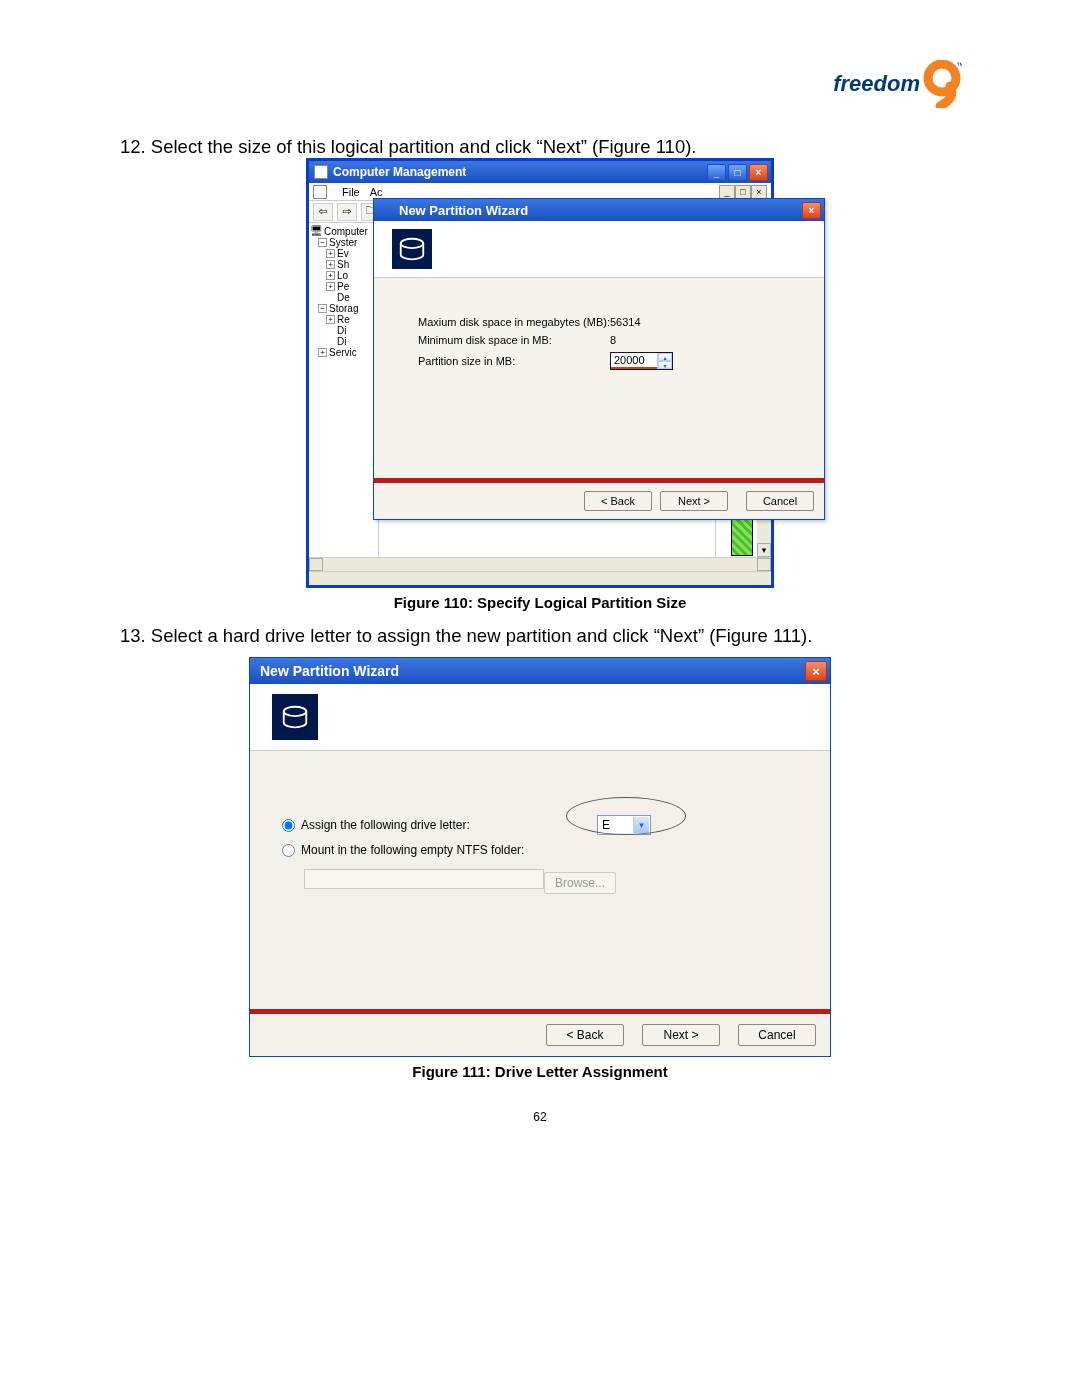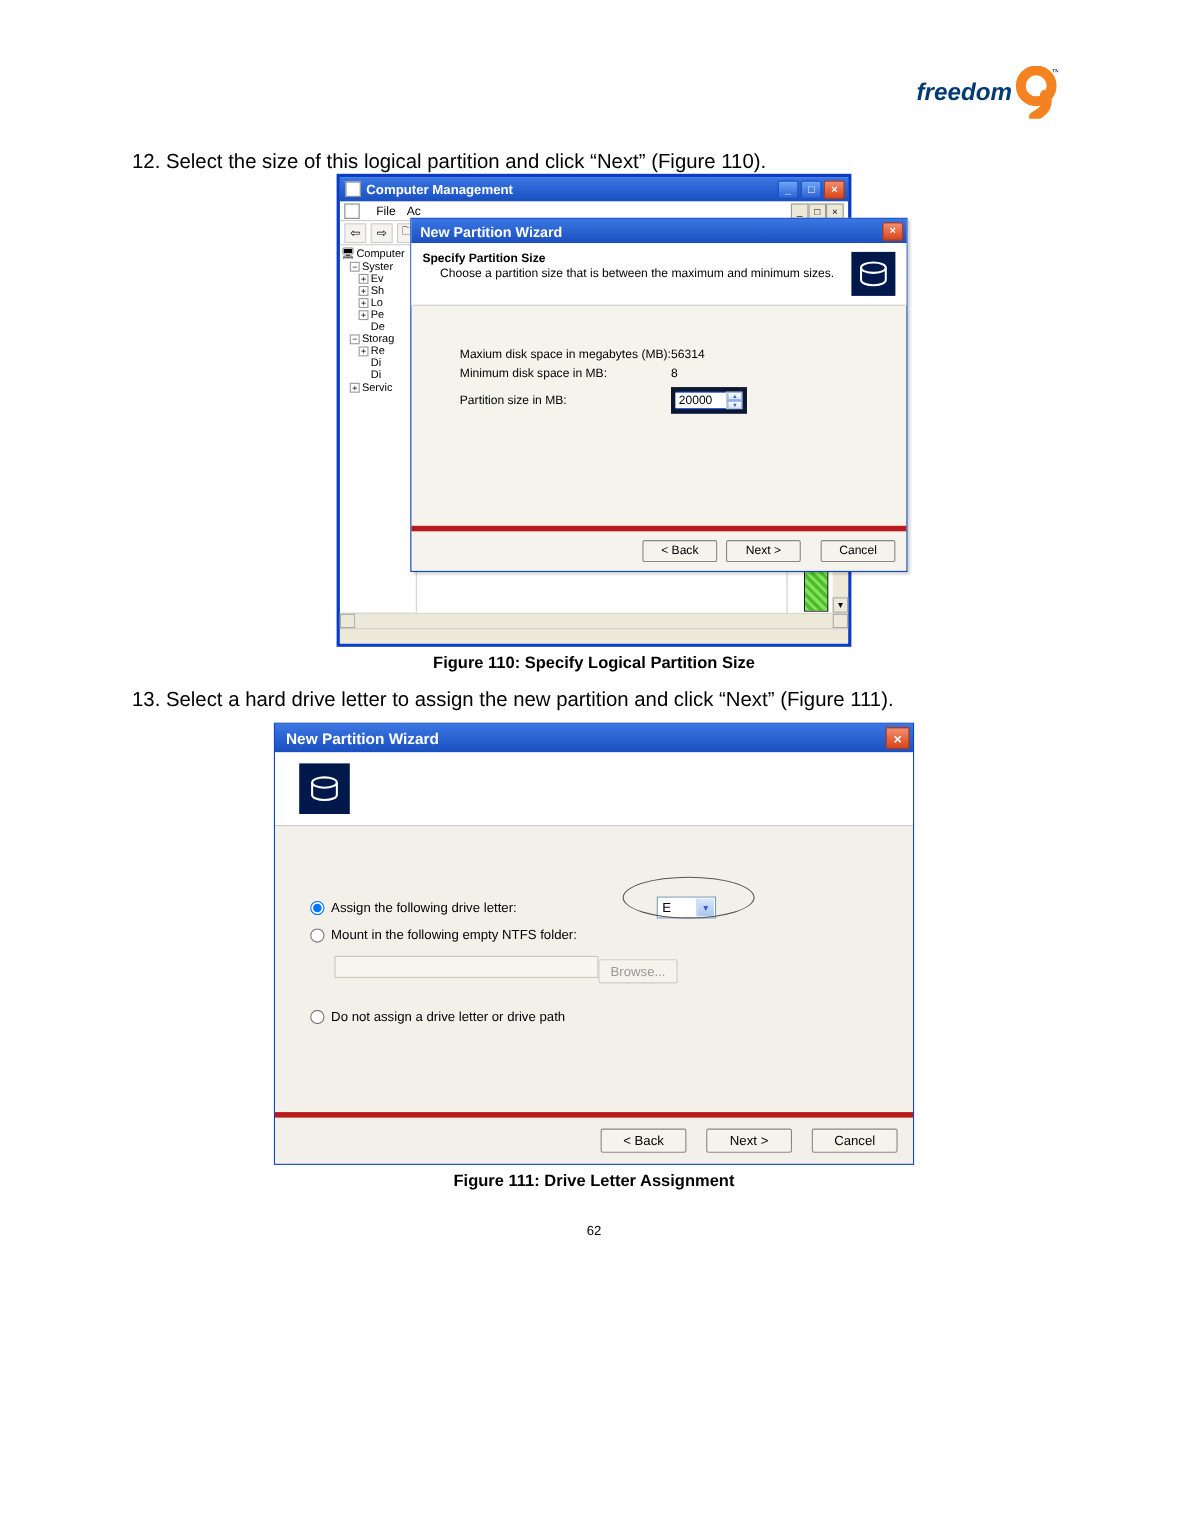--- a/index.html
+++ b/index.html
@@ -111,21 +111,21 @@
   
   .wizard1 {
     position:absolute; left:64px; top:-25px; width:452px;
     border:1px solid #0A46C7; background:#f5f3ec;
     box-shadow: 2px 2px 3px rgba(0,0,0,.2);
     font-size:11px;
   }
   .wiz-title {
     background: linear-gradient(#3B77E3,#1A4FBF);
     color:#fff; font-weight:bold; height:22px;
-    display:flex; align-items:center; padding:0 3px 0 8px; font-size:13px;
+    display:flex; align-items:center; padding:0 3px 0 25px; font-size:13px;
   }
   .wiz-head {
     background:#fff; border-bottom:1px solid #ccc; padding:8px 10px;
     display:flex; align-items:flex-start;
   }
   .wiz-head-txt { flex:1; }
   .wiz-head-txt .h1 { font-weight:bold; font-size:11px; }
   .wiz-head-txt .h2 { font-size:11px; margin-left:16px; margin-top:2px;}
   .wiz-head-ico {
     width:40px; height:40px; background:#01184B; margin-left:8px;
@@ -133,22 +133,22 @@
   }
   .wiz-head-ico svg { width:30px; height:30px; }
   .wiz-body {
     padding: 32px 39px 64px 44px;
     min-height:200px;
   }
   .form-row { display:flex; align-items:center; margin:6px 0; font-size:11px;}
   .form-lbl { width:192px; }
   .form-val { }
   .spinner {
-    display:flex; align-items:center;
-    border:4px solid #0f172a; background:#1d4ed8;
+    display:flex; align-items:flex-start;
+    border:1px solid #0f172a; background:#c2410c;
   }
   .spinner input {
     border:0; width:46px; padding:1px 3px; font-size:11px; font-family:Tahoma,Arial;
   }
   .spin-btns { display:flex; flex-direction:column; border-left:1px solid #ccc;}
   .spin-btns div {
     width:14px; height:8px; background:linear-gradient(#fff,#d6e5fb);
     border:1px solid #b8cde9; font-size:6px; display:flex;align-items:center;justify-content:center; color:#2C5FD2;
   }
   .wiz-foot {
@@ -321,24 +321,20 @@
       </div>
     </div>
 
     <div class="wizard1">
       <div class="wiz-title">
         <span>New Partition Wizard</span>
         <span class="tb-spacer"></span>
         <span class="tb-btn close">×</span>
       </div>
       <div class="wiz-head">
-        <div class="wiz-head-txt">
-          <div class="h1">Specify Partition Size</div>
-          <div class="h2">Choose a partition size that is between the maximum and minimum sizes.</div>
-        </div>
         <div class="wiz-head-ico">
           <svg viewBox="0 0 32 32">
               <ellipse cx="16" cy="10" rx="12" ry="5" fill="none" stroke="#fff" stroke-width="2"></ellipse>
               <path d="M4 10 V22 A12 5 0 0 0 28 22 V10" fill="none" stroke="#fff" stroke-width="2"></path>
             </svg>
         </div>
       </div>
       <div class="wiz-body">
         <div class="form-row">
           <span class="form-lbl">Maxium disk space in megabytes (MB):</span>
@@ -406,24 +402,20 @@
 
     <div class="radio-row">
       <input type="radio" style="">
       <span>Mount in the following empty NTFS folder:</span>
     </div>
     <div style="display:flex;align-items:center;">
       <div class="ntfs-box"></div>
       <button class="browse-btn" disabled="">Browse...</button>
     </div>
 
-    <div class="radio-row" style="margin-top:16px;">
-      <input type="radio" style="">
-      <span>Do not assign a drive letter or drive path</span>
-    </div>
   </div>
   <div class="wiz-foot">
     <button class="btn">&lt; Back</button>
     <button class="btn">Next &gt;</button>
     <button class="btn">Cancel</button>
   </div>
 </div>
 
 <div class="caption">Figure 111: Drive Letter Assignment</div>
 

